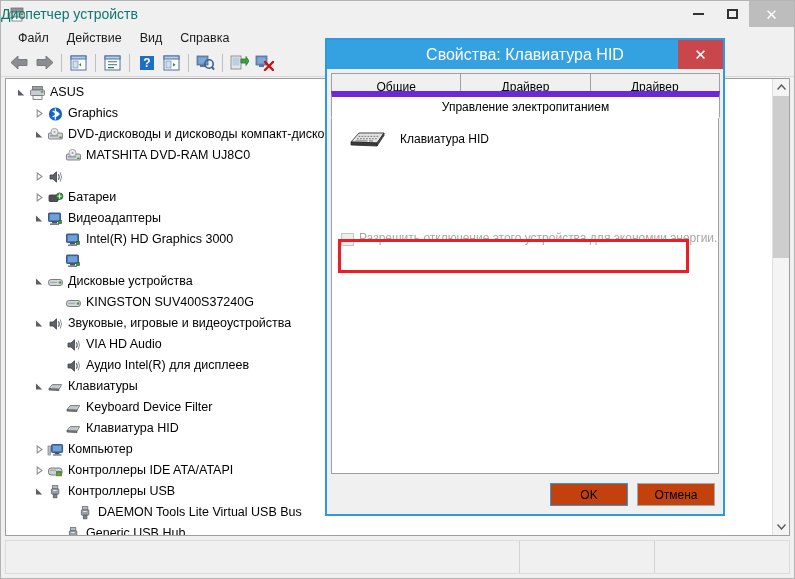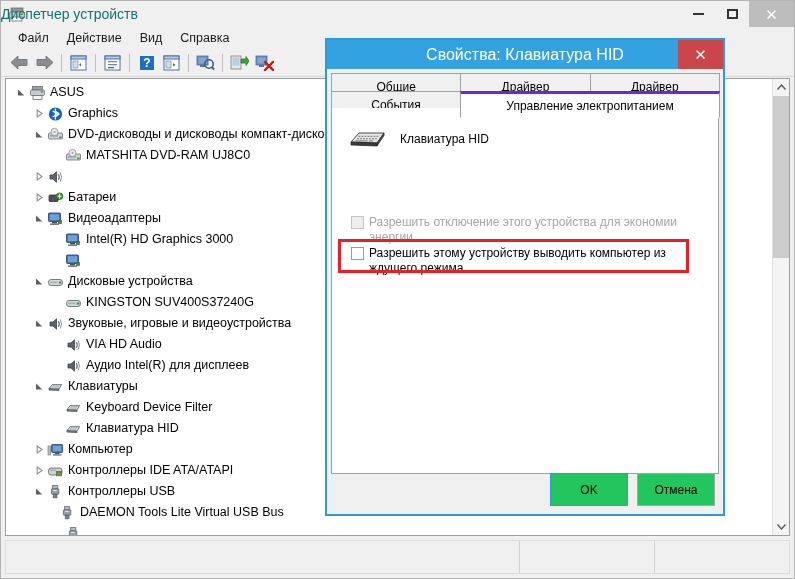--- a/index.html
+++ b/index.html
@@ -134,57 +134,57 @@
   .tab {
     height:27px; background:#f0f0f0; border:1px solid #a0a0a0;
     font-size:12px; color:#000; display:flex; align-items:center; justify-content:center;
     margin-right:-1px;
   }
   .tab.active {
     background:#ffffff; border-bottom:1px solid #ffffff; position:relative; z-index:2;
   }
   .tabrow.row1 .tab { flex:1 1 0; }
   #tab-sobytiya { width:130px; }
-  #tab-power { flex:1 1 auto; border-top:3px solid #6d28d9; }
+  #tab-power { flex:1 1 auto; border-top:6px solid #6d28d9; }
 
   
   #dlg-panel {
     position:absolute; left:4px; top:68px; right:4px; height:366px;
     background:#ffffff; border:1px solid #a0a0a0;
     border-top:none;
   }
   #dev-head {
     position:absolute; left:14px; top:18px; display:flex; align-items:center;
   }
   #dev-head .kbicon { width:42px; height:26px; margin-right:12px; }
   #dev-name { font-size:12px; color:#000; }
 
-  .cb-row { position:absolute; left:19px; display:flex; align-items:flex-start; }
+  .cb-row { position:absolute; left:9px; display:flex; align-items:flex-end;margin-top:16px; }
   #cb1-row { top:107px; }
   #cb2-row { top:138px; width:345px; }
   .cb-box {
     width:13px; height:13px; border:1px solid #9a9a9a; background:#fff;
     flex:0 0 auto; margin-top:1px; margin-right:5px;
   }
   .cb-box.disabled { background:#eeeeee; border-color:#c4c4c4; }
   .cb-label { font-size:12px; color:#000; line-height:15px; }
   .cb-label.disabled { color:#a6a6a6; }
 
   
   #annotation {
     position:absolute; left:6px; top:131px; width:351px; height:34px;
     border:3px solid #ee1c25; z-index:5; pointer-events:none;
   }
 
   
   #dlg-buttons { position:absolute; right:8px; bottom:8px; display:flex; }
   .dbtn {
-    width:78px; height:33px; font-size:12px; color:#000;
+    width:78px; height:23px; font-size:12px; color:#000;
     display:flex; align-items:center; justify-content:center;
-    background:#22c55e; border:1px solid #a8a8a8; margin-left:9px;
+    background:#c2410c; border:1px solid #a8a8a8; margin-left:9px;
   }
   .dbtn.primary { border:1px solid #2c9ade; }
 </style>
 </head>
 <body>
 
 <div id="app-window">
 
   <div id="titlebar">
     <div id="titlebar-icon">
@@ -603,21 +603,21 @@
           <span class="nodeicon">
             <svg width="17" height="16" viewBox="0 0 17 16">
               <rect x="5.4" y="1.6" width="5.4" height="3.2" fill="#b4b9bd" stroke="#6b7075" stroke-width="0.8"></rect>
               <rect x="4.4" y="4.8" width="7.4" height="5.4" rx="0.7" fill="#9aa0a6" stroke="#5f6468" stroke-width="0.8"></rect>
               <rect x="6.3" y="10.2" width="3.6" height="3.6" fill="#7d8388" stroke="#5a5f63" stroke-width="0.8"></rect>
               <rect x="6.1" y="6" width="3.6" height="1" fill="#e4e6e8"></rect>
             </svg>
           </span>
           <span class="nodelabel">Контроллеры USB</span>
         </div>
-        <div class="node" style="padding-left: 38px;">
+        <div class="node" style="padding-left: 56px;">
           <span class="twisty"></span>
           <span class="nodeicon">
             <svg width="17" height="16" viewBox="0 0 17 16">
               <rect x="5.4" y="1.6" width="5.4" height="3.2" fill="#b4b9bd" stroke="#6b7075" stroke-width="0.8"></rect>
               <rect x="4.4" y="4.8" width="7.4" height="5.4" rx="0.7" fill="#9aa0a6" stroke="#5f6468" stroke-width="0.8"></rect>
               <rect x="6.3" y="10.2" width="3.6" height="3.6" fill="#7d8388" stroke="#5a5f63" stroke-width="0.8"></rect>
               <rect x="6.1" y="6" width="3.6" height="1" fill="#e4e6e8"></rect>
             </svg>
           </span>
           <span class="nodelabel">DAEMON Tools Lite Virtual USB Bus</span>
@@ -625,20 +625,21 @@
         <div class="node" style="padding-left: 44px;">
           <span class="twisty"></span>
           <span class="nodeicon">
             <svg width="17" height="16" viewBox="0 0 17 16">
               <rect x="5.4" y="1.6" width="5.4" height="3.2" fill="#b4b9bd" stroke="#6b7075" stroke-width="0.8"></rect>
               <rect x="4.4" y="4.8" width="7.4" height="5.4" rx="0.7" fill="#9aa0a6" stroke="#5f6468" stroke-width="0.8"></rect>
               <rect x="6.3" y="10.2" width="3.6" height="3.6" fill="#7d8388" stroke="#5a5f63" stroke-width="0.8"></rect>
               <rect x="6.1" y="6" width="3.6" height="1" fill="#e4e6e8"></rect>
             </svg>
           </span>
+          <span class="nodelabel">Generic USB Hub</span>
         </div>
       </div>
     <div id="tree-scroll">
       <div id="sb-up">
         <svg width="9" height="7" viewBox="0 0 9 7">
             <path d="M0.5,5.5 L4.5,1 L8.5,5.5" fill="none" stroke="#5a5a5a" stroke-width="1.4"></path>
           </svg>
       </div>
       <div id="sb-thumb"></div>
       <div id="sb-down">
@@ -665,21 +666,20 @@
     </div>
   </div>
 
   <div id="tabs">
     <div class="tabrow row1">
       <div class="tab">Общие</div>
       <div class="tab">Драйвер</div>
       <div class="tab">Драйвер</div>
     </div>
     <div class="tabrow row2">
-      <div class="tab" id="tab-sobytiya">События</div>
       <div class="tab active" id="tab-power">Управление электропитанием</div>
     </div>
   </div>
 
   <div id="dlg-panel">
 
     <div id="dev-head">
       <span class="kbicon">
         <svg width="42" height="26" viewBox="0 0 42 26">
           <path d="M5,16 L13,7 L38,7 L31,17 Z" fill="#e4e4e4" stroke="#4a4a4a" stroke-width="1"></path>
@@ -706,24 +706,20 @@
         </svg>
       </span>
       <span id="dev-name">Клавиатура HID</span>
     </div>
 
     <div class="cb-row" id="cb1-row">
       <span class="cb-box disabled"></span>
       <span class="cb-label disabled">Разрешить отключение этого устройства для экономии энергии.</span>
     </div>
 
-    <div class="cb-row" id="cb2-row">
-      <span class="cb-box"></span>
-      <span class="cb-label">Разрешить этому устройству выводить компьютер из ждущего режима.</span>
-    </div>
 
     <div id="annotation" style="border-color: rgb(238, 28, 37);"></div>
   </div>
 
   <div id="dlg-buttons">
     <div class="dbtn primary">OK</div>
     <div class="dbtn">Отмена</div>
   </div>
 </div>
 

